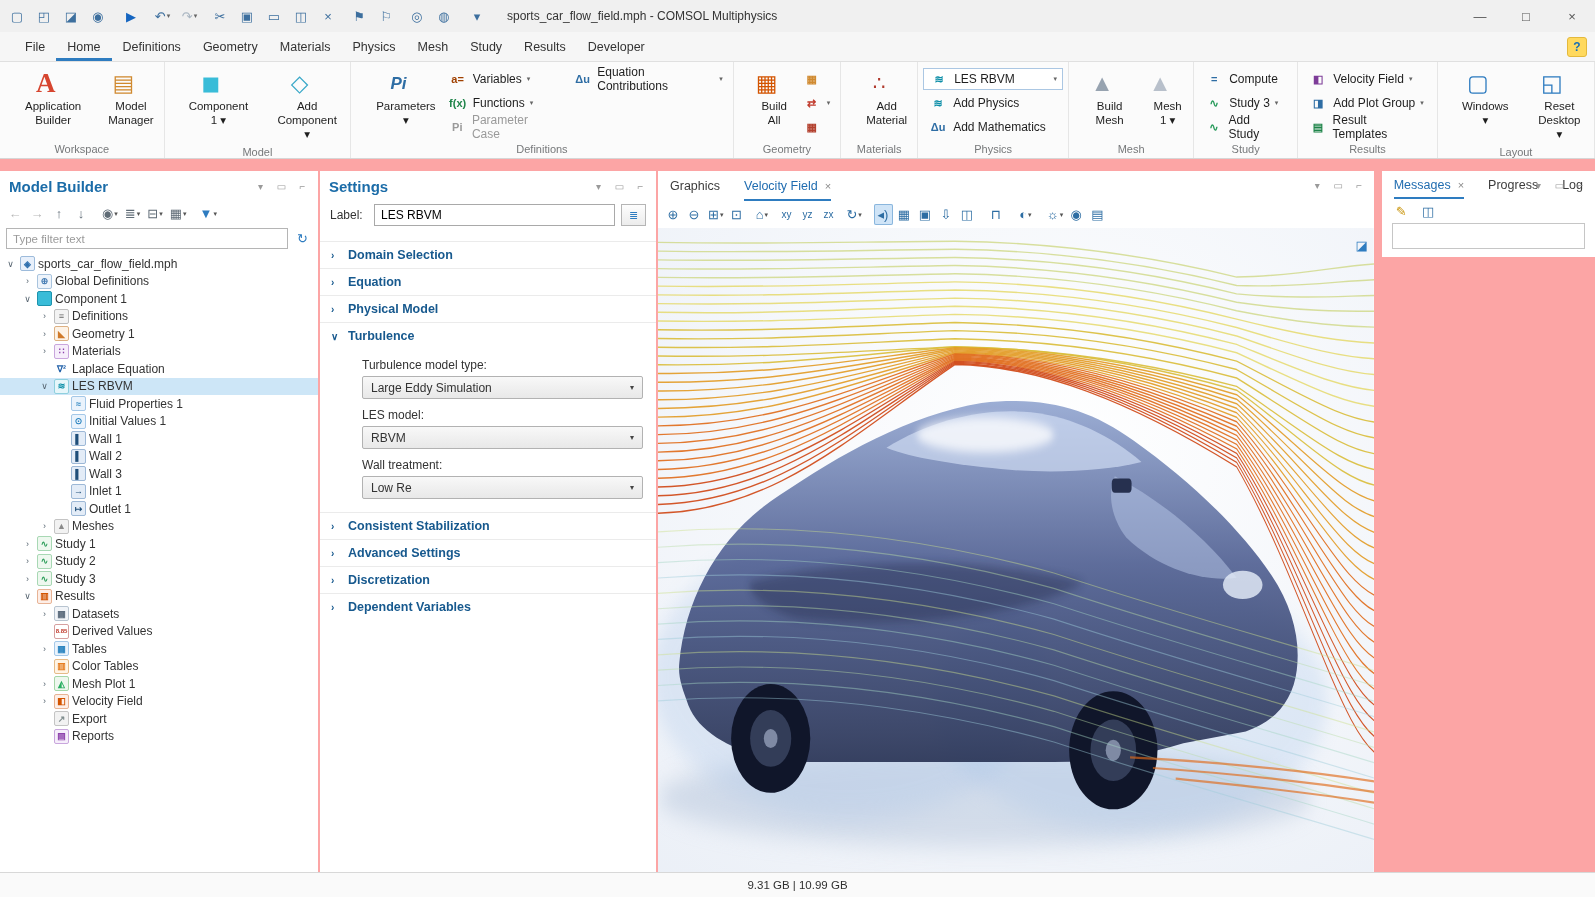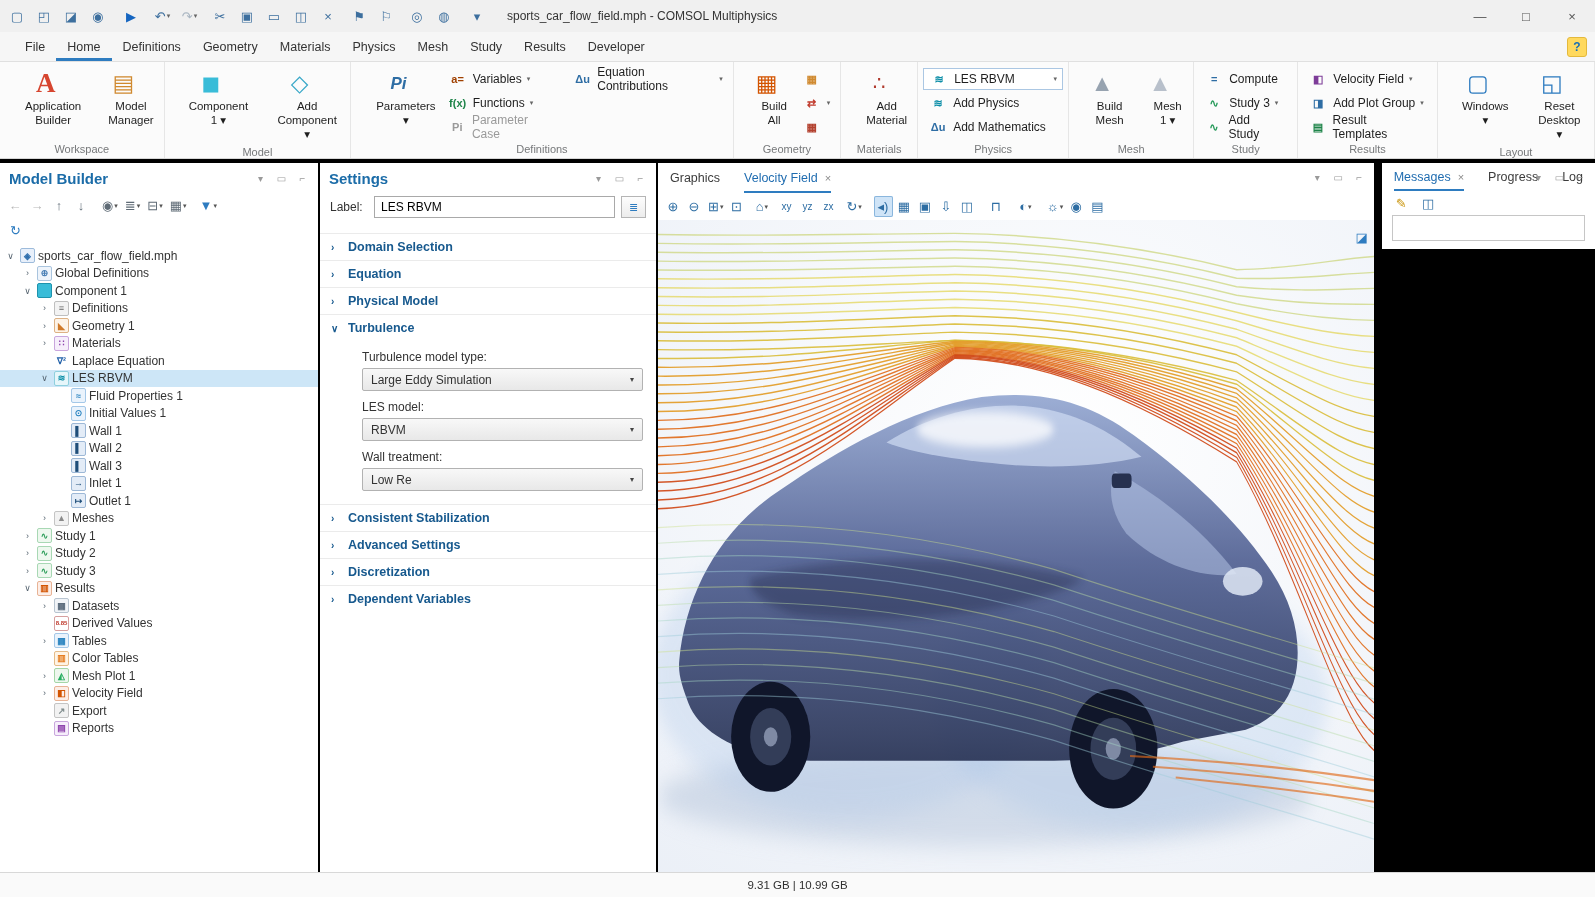--- a/index.html
+++ b/index.html
@@ -39,21 +39,21 @@
   .big-label { font-size:11.5px; line-height:1.2; color:#1e1e1e; text-align:center; white-space:pre-line;margin-left:15px; }
   .stack { display:flex; flex-direction:column; gap:2px; padding-top:3px; }
   .small-btn { height:22px; display:flex; align-items:center; gap:5px; padding:0 5px; font-size:12px; color:#1e1e1e; }
   .small-btn [data-icon] { width:20px; text-align:center; font-weight:bold; font-size:11px; }
   .small-btn .arrow { font-size:7px; color:#666; }
   .small-btn.boxed { border:1px solid #abc7e3; background:#fff; width:140px; }
   .small-btn.boxed .lbl { flex:1; }
   .small-btn.disabled { color:#9a9a9a; }
 
   
-  .main { flex:1; display:flex; gap:2px; background:#000000; padding-top:4px; min-height:0; }
+  .main { flex:1; display:flex; gap:2px; background:#fca5a5; padding-top:12px; min-height:0; }
   .panel { background:#fff; display:flex; flex-direction:column; }
   .mb-panel { width:318px; flex:none; }
   .settings-panel { width:336px; flex:none; }
   .right-col { flex:1; display:flex; flex-direction:row; gap:8px; min-width:0; }
   .graphics-panel { flex:1; min-height:0; }
   .messages-panel { height:86px; flex:none; }
 
   .panel-header { height:30px; display:flex; align-items:center; padding:0 9px; flex:none; }
   .panel-title { font-size:15px; font-weight:bold; color:#1b6ca8; }
   .panel-hicons { margin-left:auto; display:flex; gap:8px; color:#9a9a9a; font-size:10px; }
@@ -570,20 +570,21 @@
           <span data-icon="">▦</span>
           <span class="arrow">▾</span>
         </div>
 
         <div class="gt-btn blue" style="margin-left: 6px;">
           <span data-icon="">▼</span>
           <span class="arrow">▾</span>
         </div>
       </div>
     <div class="filter-row">
+      <input class="filter-input" placeholder="Type filter text" style="">
       <span class="gt-btn blue">↻</span>
     </div>
     <div class="tree">
 
         <div class="tree-row" style="padding-left: 4px;">
           <span class="expander">∨</span>
           <span class="t-icon" data-icon="" style="color: rgb(47, 111, 174); background: rgb(232, 240, 251); border: 1px solid rgb(157, 187, 219);">◈</span>
           <span class="tree-label">sports_car_flow_field.mph</span>
         </div>
 

